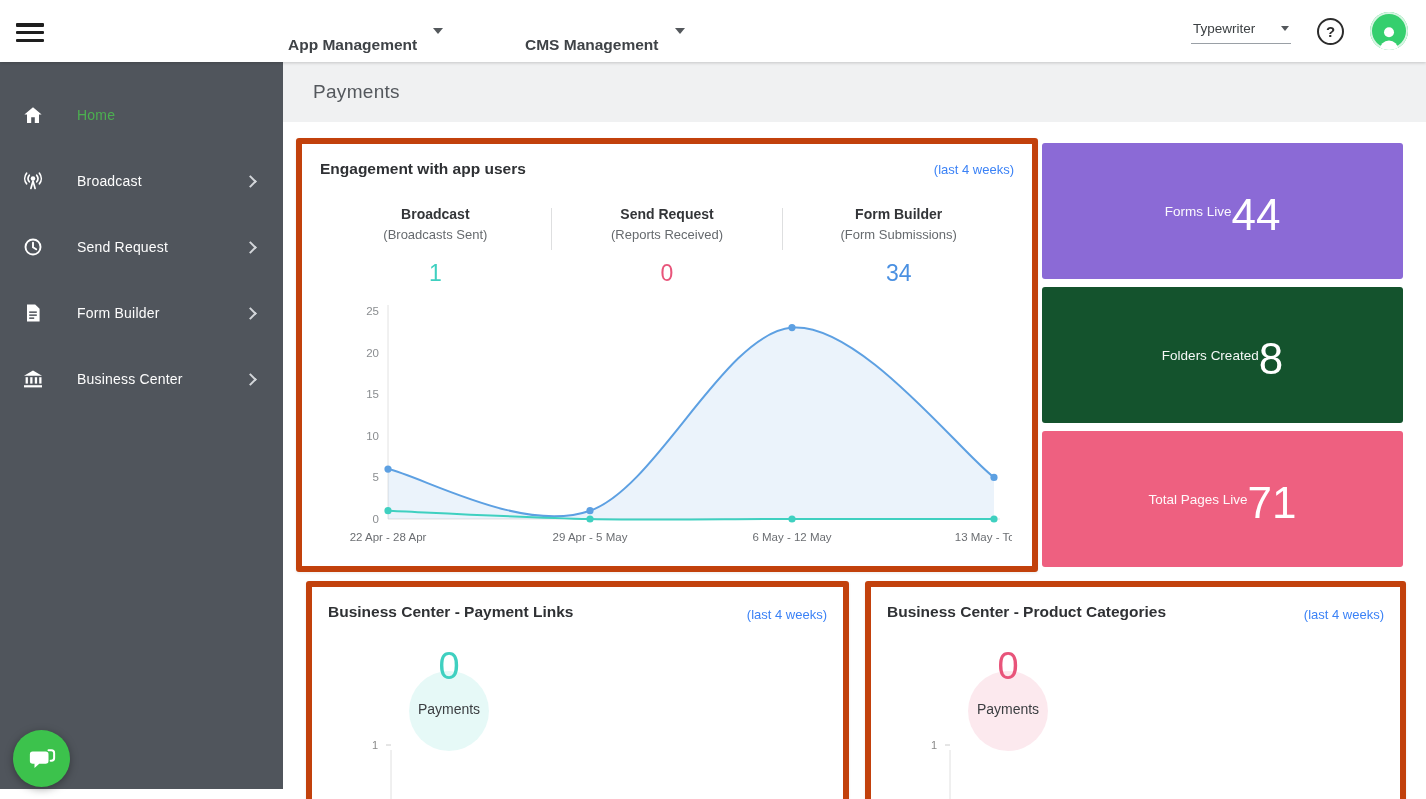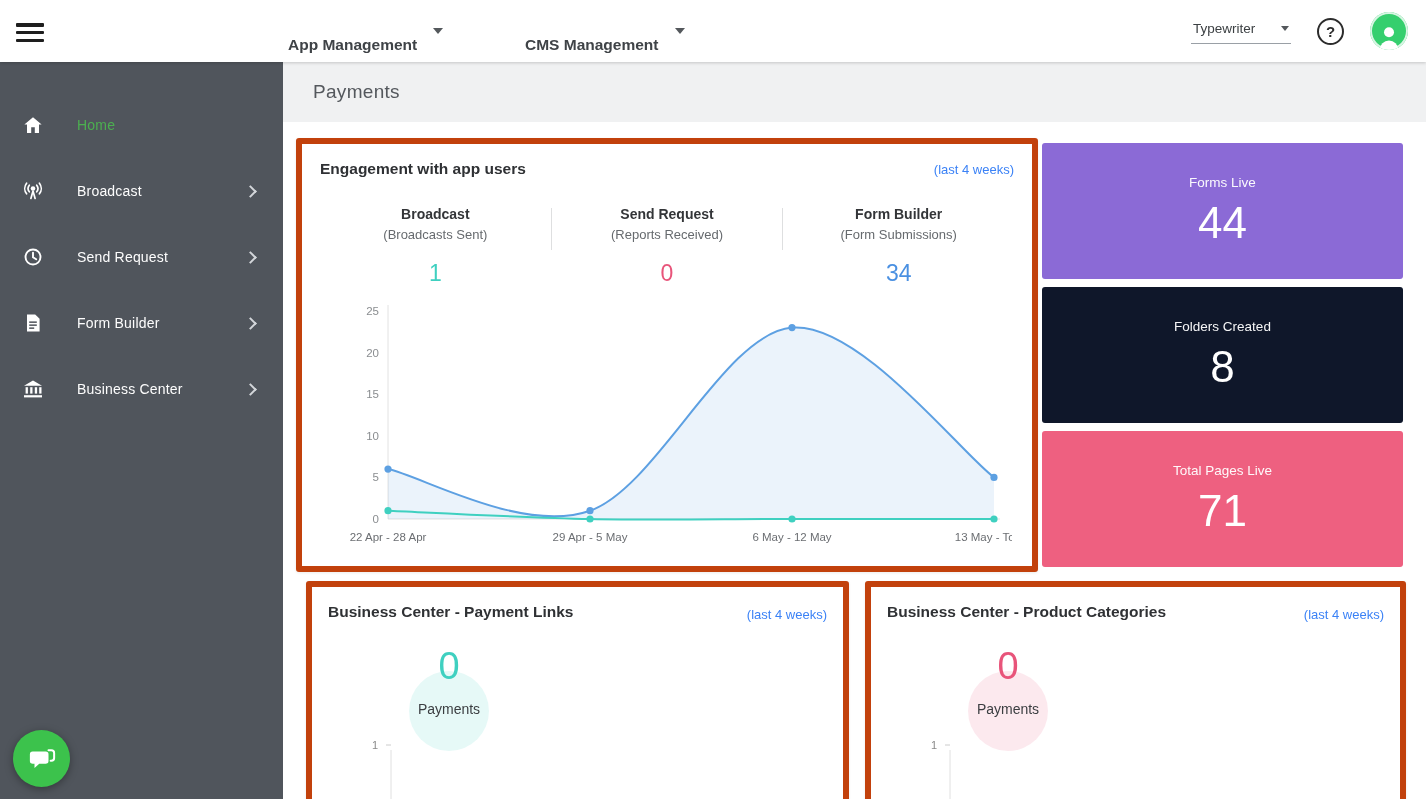--- a/index.html
+++ b/index.html
@@ -21,21 +21,21 @@
   .lang-dd { display:flex; align-items:center; justify-content:space-between; width:100px;
              border-bottom:1px solid #9aa0a6; padding:2px 2px 7px 2px; cursor:pointer; }
   .lang-dd .lang-label { font-size:13.5px; color:#3c4043; }
   .lang-dd .caret { border-top-width:5.5px; border-left-width:4.5px; border-right-width:4.5px; margin-left:8px; }
   .help-btn { width:27px; height:27px; border:2.6px solid #2c2c2c; border-radius:50%; display:flex;
               align-items:center; justify-content:center; font-size:15px; font-weight:700; color:#2c2c2c; cursor:pointer; }
   .avatar { width:38px; height:38px; border-radius:50%; background:#35cf6e; display:flex; align-items:flex-end;
             justify-content:center; overflow:hidden; cursor:pointer; box-shadow:0 0 0 2px #d9f5e4 inset; }
 
   
-  .sidebar { position:absolute; left:0; top:62px; width:283px; height:737px; background:#50555c; z-index:20; padding-top:30px; }
+  .sidebar { position:absolute; left:0; top:52px; width:283px; height:737px; background:#50555c; z-index:20; padding-top:30px; }
   .nav-item { position:relative; height:66px; display:flex; align-items:center; padding:0 26px 0 20px; cursor:pointer; }
   .nav-icon { width:26px; height:26px; margin-right:31px; display:flex; align-items:center; justify-content:center; }
   .nav-label { font-size:14px; color:#fdfdfd; letter-spacing:.2px; }
   .chevron { position:absolute; right:28px; width:9px; height:9px; border-top:2px solid #d3d6da; border-right:2px solid #d3d6da;
              transform:rotate(45deg); }
 
   
   .page-header { position:absolute; left:283px; top:62px; width:1143px; height:60px; background:#f0f1f2;
                  display:flex; align-items:center; padding-left:30px; }
   .page-title { font-size:19px; color:#54585d; font-weight:400; letter-spacing:.3px; }
@@ -53,21 +53,21 @@
   .stat-name { font-size:14px; font-weight:700; color:#333538; }
   .stat-sub { font-size:13px; color:#666a6e; margin-top:5px; }
   .stat-value { font-size:23px; margin-top:18px; }
   .stat-div { width:1px; height:42px; background:#dedfe0; margin-top:2px; }
 
   .engagement-chart { display:block; margin:10px 0 0 24px; }
   .engagement-chart text { font-family:"Liberation Sans", sans-serif; }
 
   
   .tiles { position:absolute; left:1042px; top:143px; width:361px; }
-  .tile { height:136px; margin-bottom:8px; border-radius:3px; display:flex; flex-direction:column;
+  .tile { height:136px; margin-bottom:8px; border-radius:3px; display:flex; flex-direction:row;
           align-items:center; justify-content:center; color:#fff; }
   .tile-label { font-size:13.5px; opacity:.96; }
   .tile-value { font-size:44px; font-weight:400; margin-top:8px; }
 
   
   .card-bottom { top:581px; height:300px; padding:16px; }
   .card-payment { left:306px; width:543px; }
   .card-categories { left:865px; width:541px; }
   .card-bottom .period { right:16px; top:20px; }
   .mini-stat { position:absolute; left:90px; top:58px; width:94px; text-align:center; }
@@ -239,21 +239,21 @@
         <circle cx="448.0" cy="222.0" r="3.6" fill="#3fd0c0"></circle>
         <circle cx="650.0" cy="222.0" r="3.6" fill="#3fd0c0"></circle>
       </svg>
   </div>
 
   <div class="tiles">
     <div class="tile" style="background-color: rgb(139, 106, 214);">
       <div class="tile-label">Forms Live</div>
       <div class="tile-value">44</div>
     </div>
-    <div class="tile" style="background-color: #0f172a;">
+    <div class="tile" style="background-color: #14532d;">
       <div class="tile-label">Folders Created</div>
       <div class="tile-value">8</div>
     </div>
     <div class="tile" style="background-color: rgb(238, 96, 128);">
       <div class="tile-label">Total Pages Live</div>
       <div class="tile-value">71</div>
     </div>
   </div>
 
   <div class="card card-bottom card-payment">

